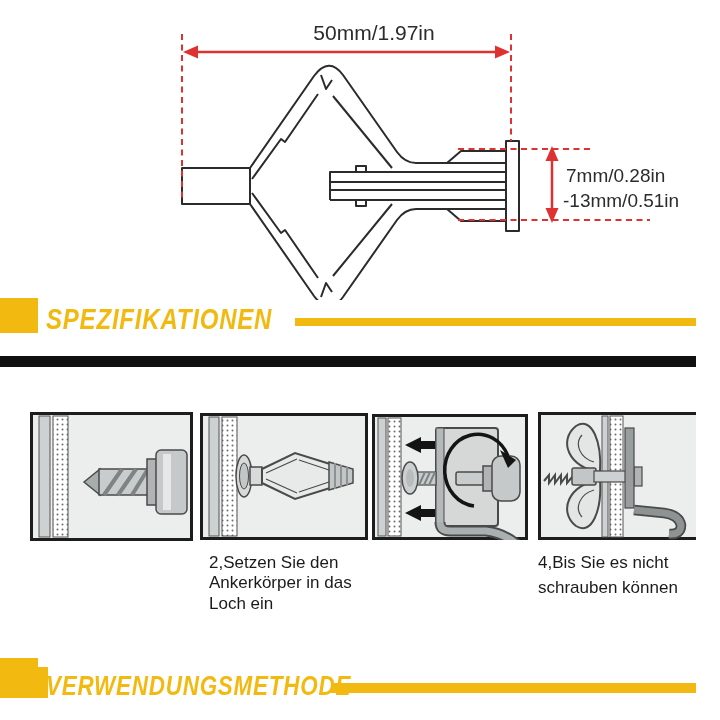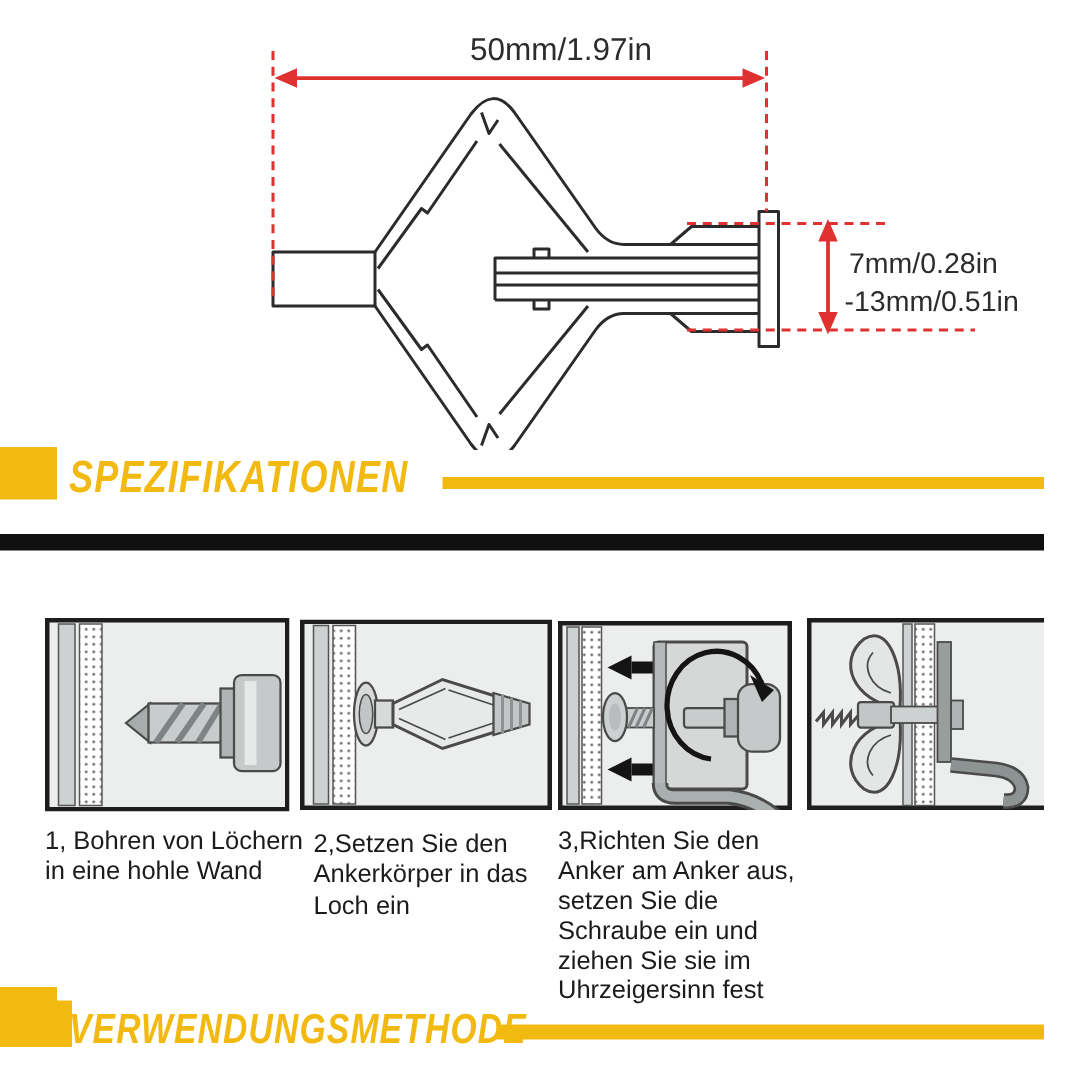--- a/index.html
+++ b/index.html
@@ -177,22 +177,21 @@
     </g>
     <g>
       <rect x="87" y="16" width="9" height="80" fill="#989e9e" stroke="#4a4a4a" stroke-width="1.2"></rect>
     </g>
     <g>
       <path d="M96,98 L126,101 Q141,103 143,113 Q143,123 131,122" stroke="#4a4a4a" stroke-width="10.5" fill="none"></path>
       <path d="M96,98 L126,101 Q141,103 143,113 Q143,123 131,122" stroke="#8d9393" stroke-width="7" fill="none"></path>
     </g>
   </svg>
 
-  <div class="caption" style="left:30px;top:551px;width:182px">1, Bohren von Löchern in eine hohle Wand</div>
   <div class="caption" style="left:209px;top:553px;width:152px">2,Setzen Sie den Ankerkörper in das Loch ein</div>
-  <div class="caption" style="left:372px;top:551px;width:160px;line-height:1.17">3,Richten Sie den Anker am Anker aus, setzen Sie die Schraube ein und ziehen Sie sie im Uhrzeigersinn fest</div>
+  <div class="caption" style="left:538px;top:551px;width:170px;line-height:1.45">4,Bis Sie es nicht schrauben können</div>
 
   <div class="abs yellow" style="left:0;top:658px;width:38px;height:10px"></div>
   <div class="abs yellow" style="left:0;top:667px;width:48px;height:31px"></div>
   <div class="banner-text" style="left:46px;top:670px;font-size:28px">VERWENDUNGSMETHODE</div>
   <div class="abs yellow" style="left:331px;top:683px;width:389px;height:10px"></div>
 
 </div>
 
 </body></html>

